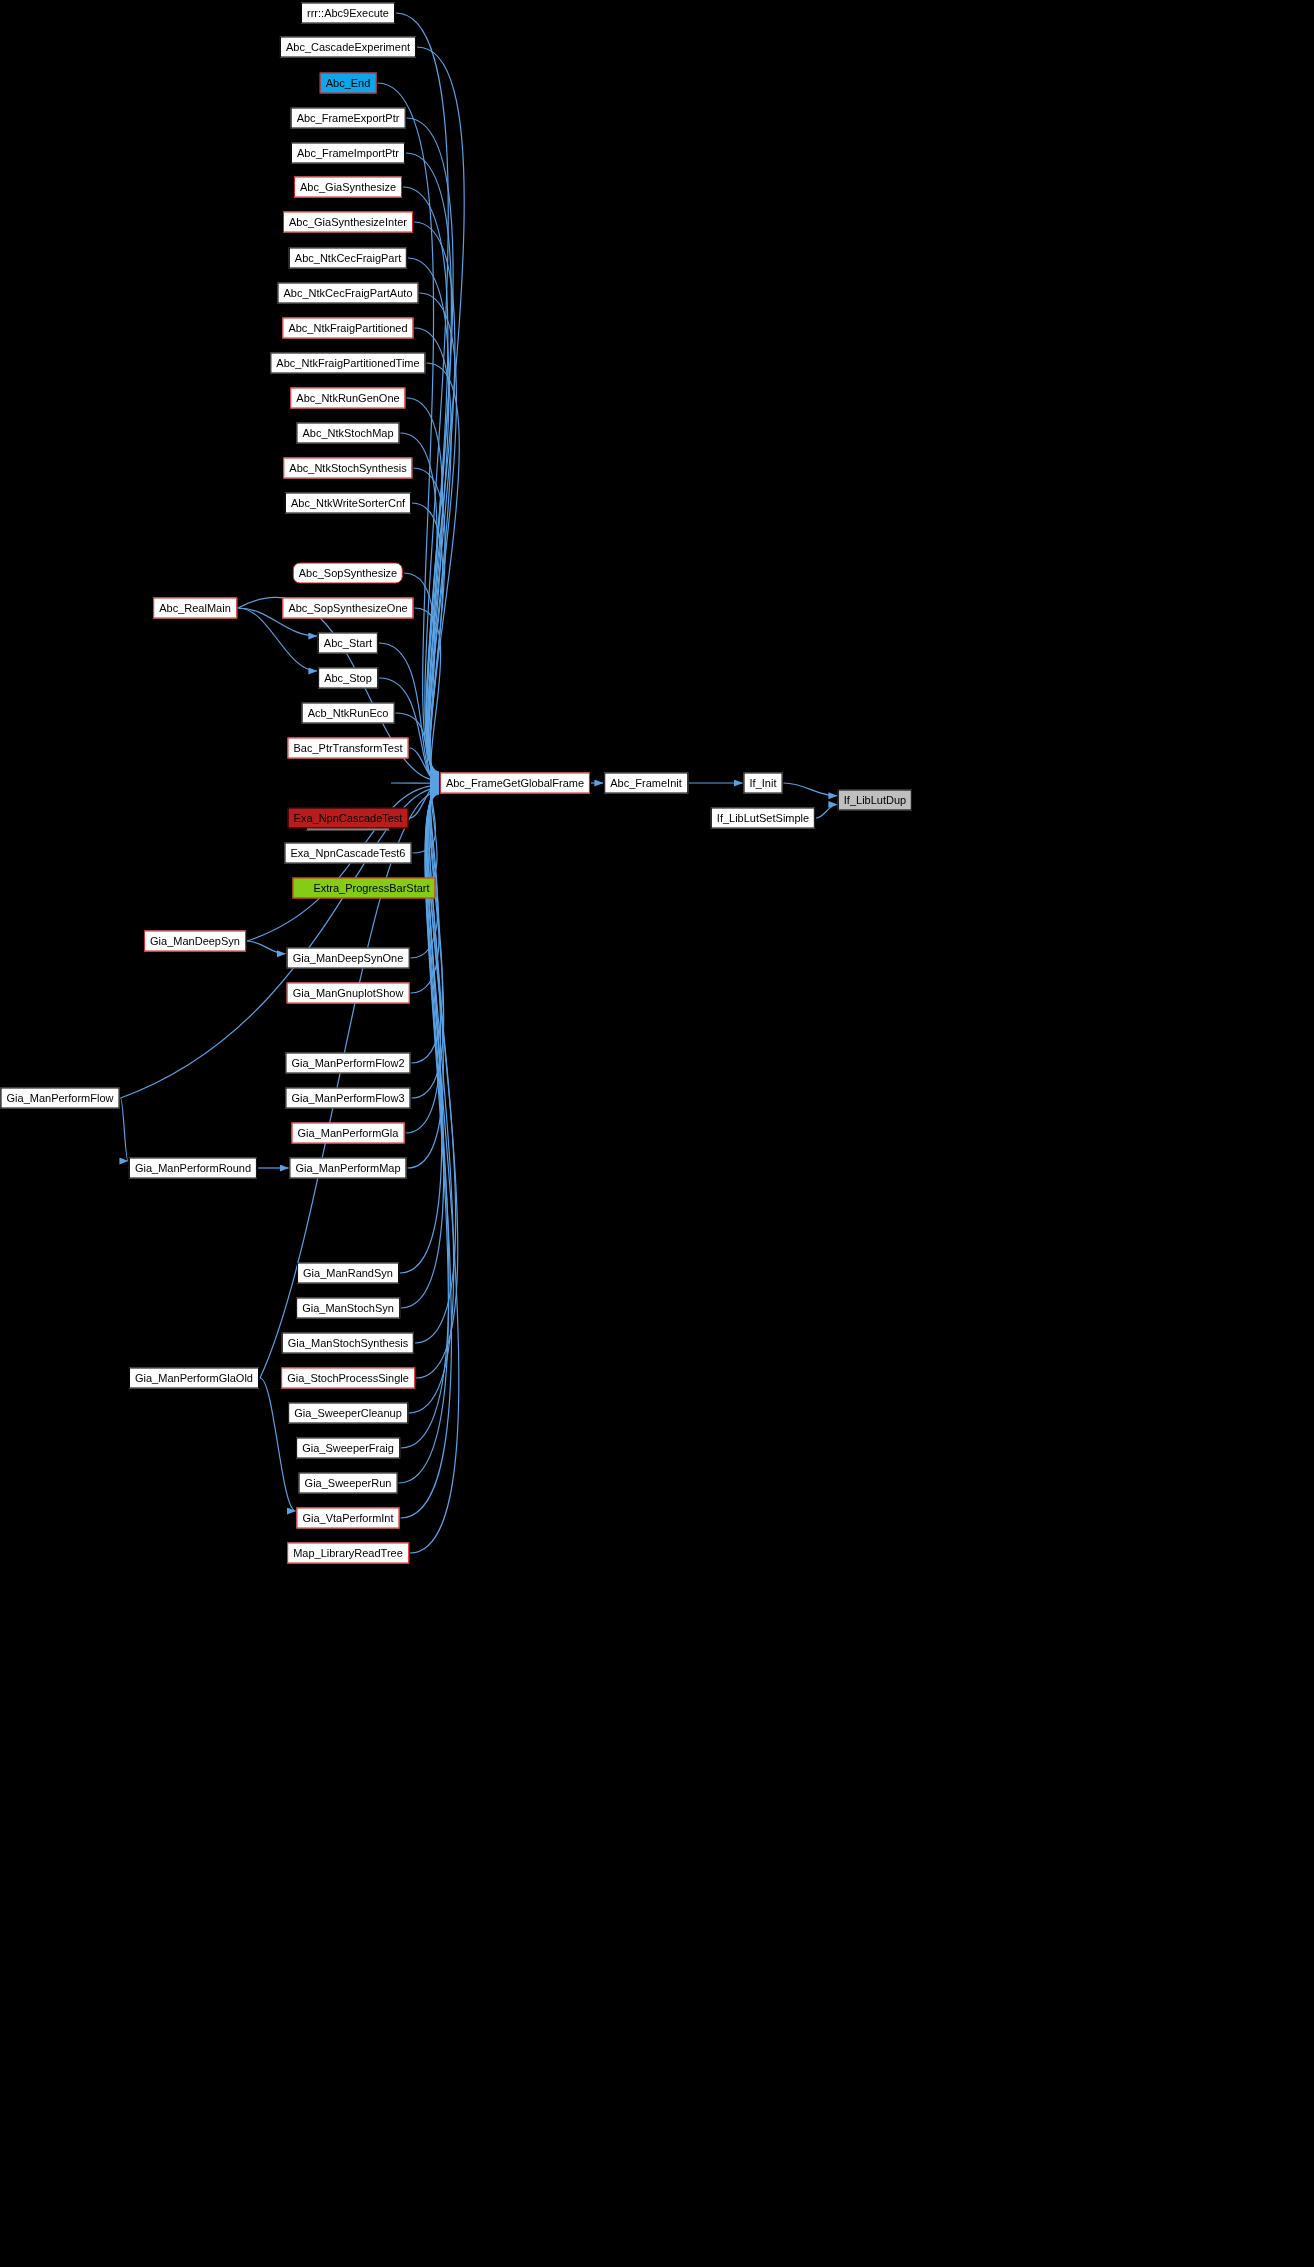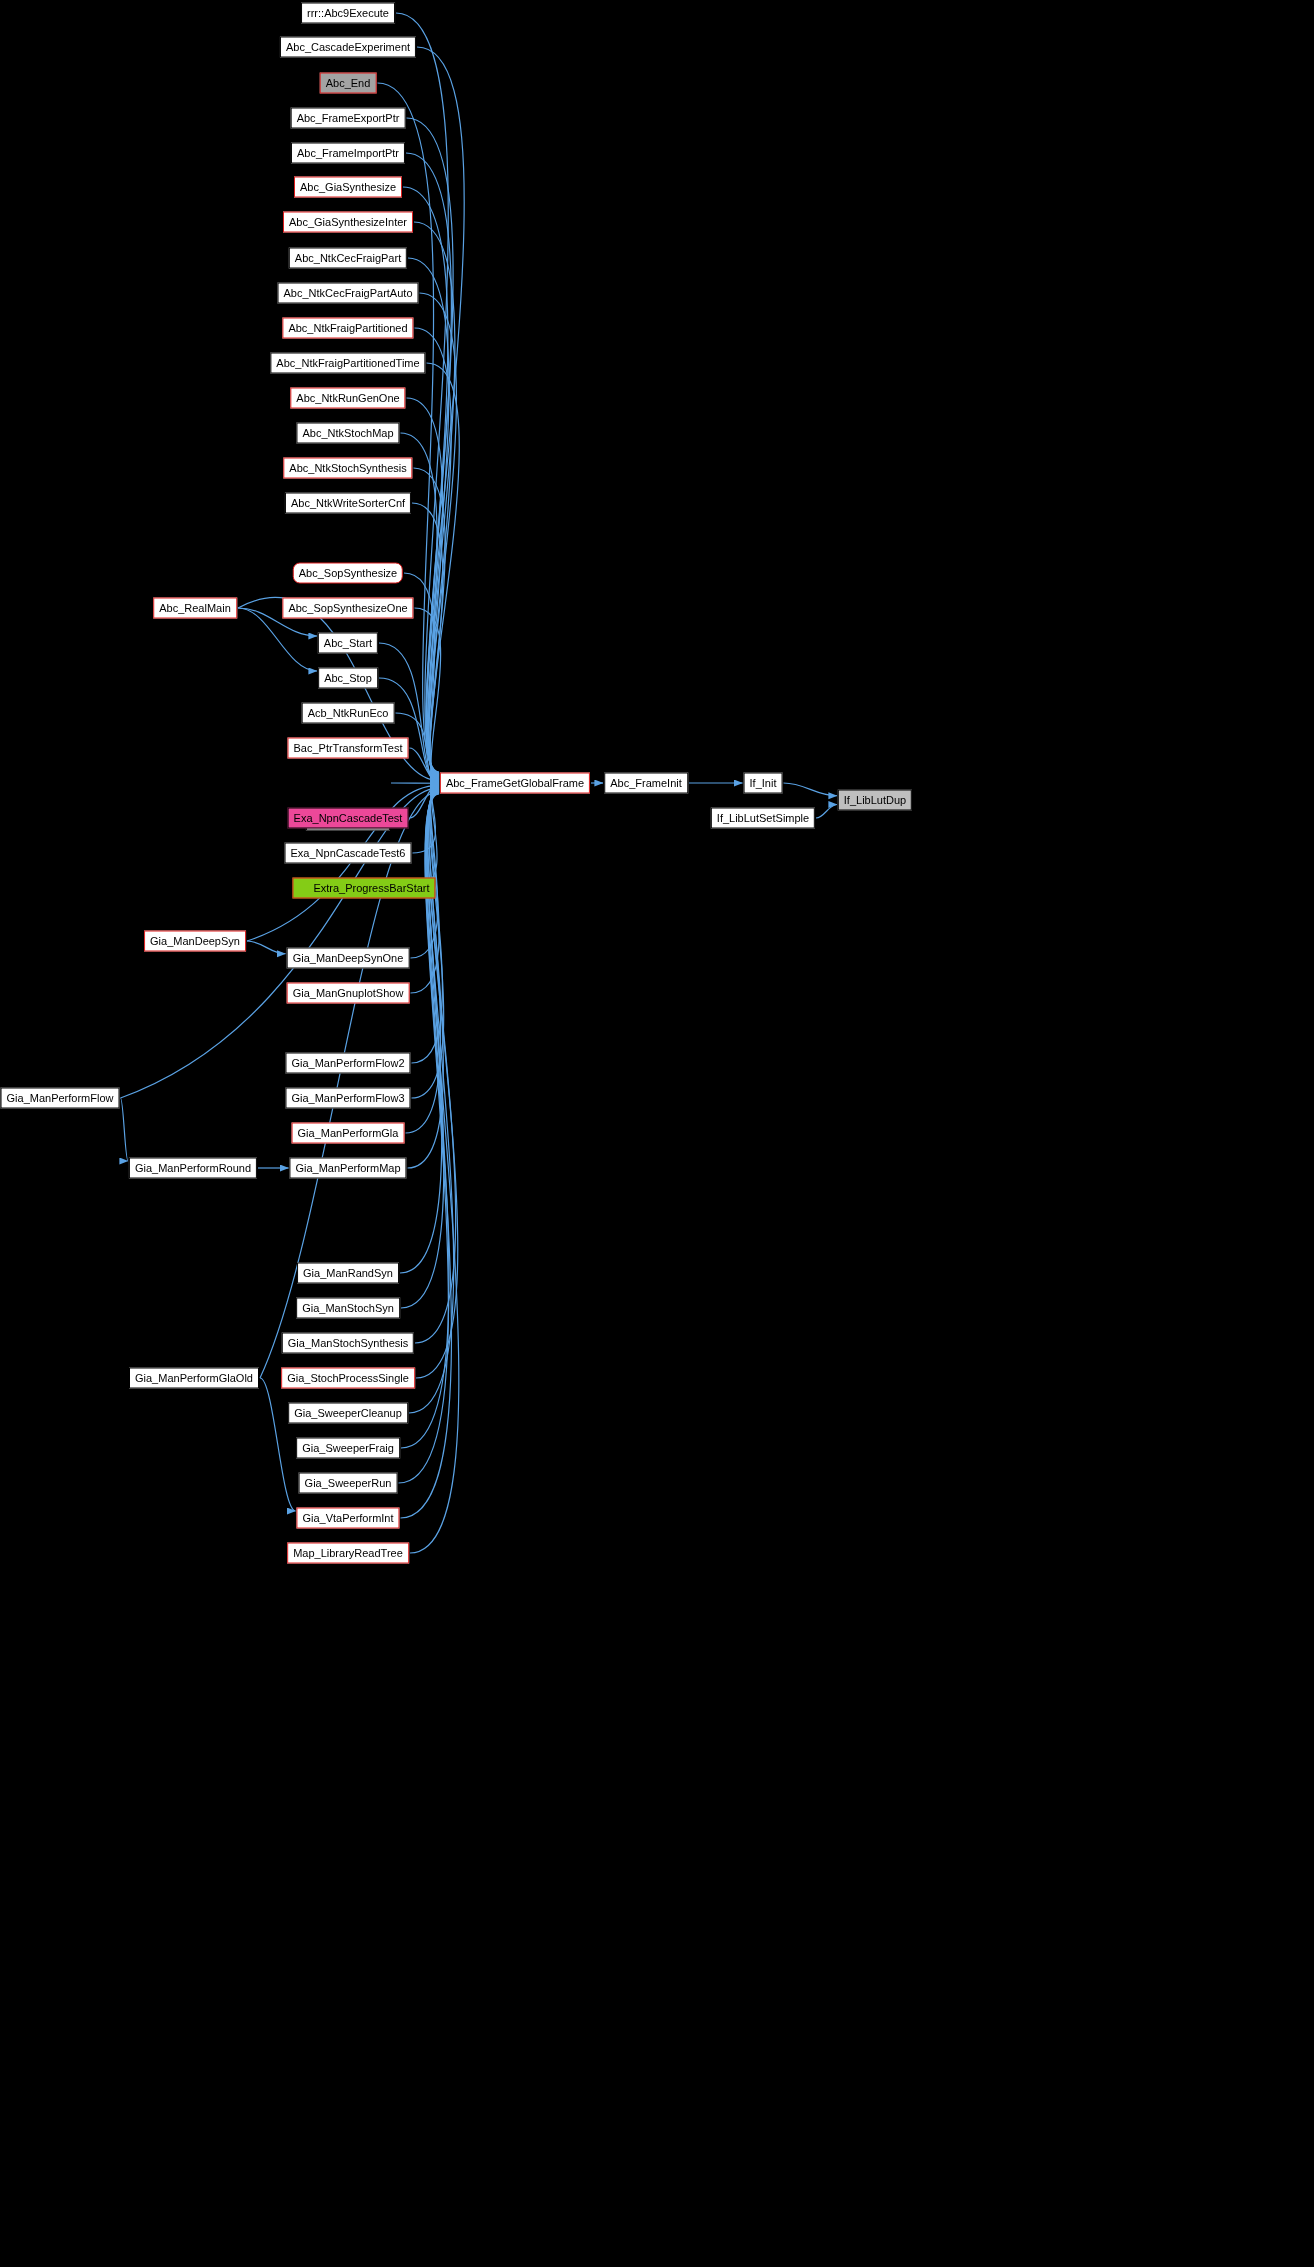--- a/index.html
+++ b/index.html
@@ -84,41 +84,41 @@
       <path d="M120.5,1098 C123.5,1098 125,1161 128,1161" fill="none" stroke="#5aa2e4" stroke-width="1.2" marker-end="url(#arrow)"></path>
       <path d="M258,1168 C270.2,1168 276.3,1168 288.5,1168" fill="none" stroke="#5aa2e4" stroke-width="1.2" marker-end="url(#arrow)"></path>
       <path d="M260,1378 C274.2,1378 281.3,1511 295.5,1511" fill="none" stroke="#5aa2e4" stroke-width="1.2" marker-end="url(#arrow)"></path>
       <path d="M591,783 C595.8,783 598.2,783 603,783" fill="none" stroke="#5aa2e4" stroke-width="1.2" marker-end="url(#arrow)"></path>
       <path d="M689,783 C710.4,783 721.1,783 742.5,783" fill="none" stroke="#5aa2e4" stroke-width="1.2" marker-end="url(#arrow)"></path>
       <path d="M783.5,783 C804.9,783 815.6,795.75 837,795.75" fill="none" stroke="#5aa2e4" stroke-width="1.2" marker-end="url(#arrow)"></path>
       <path d="M816,818 C824.4,818 828.6,804.5 837,804.5" fill="none" stroke="#5aa2e4" stroke-width="1.2" marker-end="url(#arrow)"></path>
     </svg>
 <div class="node" style="left: 348px; top: 13px; border-color: rgb(0, 0, 0); background: rgb(255, 255, 255); color: rgb(0, 0, 0);">rrr::Abc9Execute</div>
     <div class="node" style="left: 348px; top: 47px; border-color: rgb(0, 0, 0); background: rgb(255, 255, 255); color: rgb(0, 0, 0);">Abc_CascadeExperiment</div>
-    <div class="node" style="left: 348px; top: 83px; border-color: rgb(221, 31, 31); background: #a3a3a3; color: rgb(0, 0, 0);">Abc_End</div>
+    <div class="node" style="left: 348px; top: 83px; border-color: rgb(221, 31, 31); background: #0ea5e9; color: rgb(0, 0, 0);">Abc_End</div>
     <div class="node" style="left: 348px; top: 118px; border-color: rgb(0, 0, 0); background: rgb(255, 255, 255); color: rgb(0, 0, 0);">Abc_FrameExportPtr</div>
     <div class="node" style="left: 348px; top: 153px; border-color: rgb(0, 0, 0); background: rgb(255, 255, 255); color: rgb(0, 0, 0);">Abc_FrameImportPtr</div>
     <div class="node" style="left: 348px; top: 187px; border-color: rgb(221, 31, 31); background: rgb(255, 255, 255); color: rgb(0, 0, 0);">Abc_GiaSynthesize</div>
     <div class="node" style="left: 348px; top: 222px; border-color: rgb(221, 31, 31); background: rgb(255, 255, 255); color: rgb(0, 0, 0);">Abc_GiaSynthesizeInter</div>
     <div class="node" style="left: 348px; top: 258px; border-color: rgb(0, 0, 0); background: rgb(255, 255, 255); color: rgb(0, 0, 0);">Abc_NtkCecFraigPart</div>
     <div class="node" style="left: 348px; top: 293px; border-color: rgb(0, 0, 0); background: rgb(255, 255, 255); color: rgb(0, 0, 0);">Abc_NtkCecFraigPartAuto</div>
     <div class="node" style="left: 348px; top: 328px; border-color: rgb(221, 31, 31); background: rgb(255, 255, 255); color: rgb(0, 0, 0);">Abc_NtkFraigPartitioned</div>
     <div class="node" style="left: 348px; top: 363px; border-color: rgb(0, 0, 0); background: rgb(255, 255, 255); color: rgb(0, 0, 0);">Abc_NtkFraigPartitionedTime</div>
     <div class="node" style="left: 348px; top: 398px; border-color: rgb(221, 31, 31); background: rgb(255, 255, 255); color: rgb(0, 0, 0);">Abc_NtkRunGenOne</div>
     <div class="node" style="left: 348px; top: 433px; border-color: rgb(0, 0, 0); background: rgb(255, 255, 255); color: rgb(0, 0, 0);">Abc_NtkStochMap</div>
     <div class="node" style="left: 348px; top: 468px; border-color: rgb(221, 31, 31); background: rgb(255, 255, 255); color: rgb(0, 0, 0);">Abc_NtkStochSynthesis</div>
     <div class="node" style="left: 348px; top: 503px; border-color: rgb(0, 0, 0); background: rgb(255, 255, 255); color: rgb(0, 0, 0);">Abc_NtkWriteSorterCnf</div>
     <div class="node" style="left: 348px; top: 573px; border-color: rgb(221, 31, 31); background: rgb(255, 255, 255); color: rgb(0, 0, 0); border-radius: 7px;">Abc_SopSynthesize</div>
     <div class="node" style="left: 348px; top: 608px; border-color: rgb(221, 31, 31); background: rgb(255, 255, 255); color: rgb(0, 0, 0);">Abc_SopSynthesizeOne</div>
     <div class="node" style="left: 348px; top: 643px; border-color: rgb(0, 0, 0); background: rgb(255, 255, 255); color: rgb(0, 0, 0);">Abc_Start</div>
     <div class="node" style="left: 348px; top: 678px; border-color: rgb(0, 0, 0); background: rgb(255, 255, 255); color: rgb(0, 0, 0);">Abc_Stop</div>
     <div class="node" style="left: 348px; top: 713px; border-color: rgb(0, 0, 0); background: rgb(255, 255, 255); color: rgb(0, 0, 0);">Acb_NtkRunEco</div>
     <div class="node" style="left: 348px; top: 748px; border-color: rgb(221, 31, 31); background: rgb(255, 255, 255); color: rgb(0, 0, 0);">Bac_PtrTransformTest</div>
     <div class="node" style="left: 348px; top: 783px; border-color: rgb(0, 0, 0); background: rgb(255, 255, 255); color: rgb(0, 0, 0); margin-top: 37px;">CmdPrintTable</div>
-    <div class="node" style="left: 348px; top: 818px; border-color: rgb(0, 0, 0); background: #ec4899; color: rgb(0, 0, 0); text-align: center;">Exa_NpnCascadeTest</div>
+    <div class="node" style="left: 348px; top: 818px; border-color: rgb(0, 0, 0); background: #b91c1c; color: rgb(0, 0, 0); text-align: center;">Exa_NpnCascadeTest</div>
     <div class="node" style="left: 348px; top: 853px; border-color: rgb(0, 0, 0); background: rgb(255, 255, 255); color: rgb(0, 0, 0);">Exa_NpnCascadeTest6</div>
     <div class="node" style="left: 364px; top: 888px; border-color: rgb(221, 31, 31); background: #84cc16; color: rgb(0, 0, 0); padding-left: 20px;">Extra_ProgressBarStart</div>
     <div class="node" style="left: 348px; top: 958px; border-color: rgb(0, 0, 0); background: rgb(255, 255, 255); color: rgb(0, 0, 0);">Gia_ManDeepSynOne</div>
     <div class="node" style="left: 348px; top: 993px; border-color: rgb(221, 31, 31); background: rgb(255, 255, 255); color: rgb(0, 0, 0);">Gia_ManGnuplotShow</div>
     <div class="node" style="left: 348px; top: 1063px; border-color: rgb(0, 0, 0); background: rgb(255, 255, 255); color: rgb(0, 0, 0);">Gia_ManPerformFlow2</div>
     <div class="node" style="left: 348px; top: 1098px; border-color: rgb(0, 0, 0); background: rgb(255, 255, 255); color: rgb(0, 0, 0);">Gia_ManPerformFlow3</div>
     <div class="node" style="left: 348px; top: 1133px; border-color: rgb(221, 31, 31); background: rgb(255, 255, 255); color: rgb(0, 0, 0);">Gia_ManPerformGla</div>
     <div class="node" style="left: 348px; top: 1168px; border-color: rgb(0, 0, 0); background: rgb(255, 255, 255); color: rgb(0, 0, 0);">Gia_ManPerformMap</div>
     <div class="node" style="left: 348px; top: 1273px; border-color: rgb(0, 0, 0); background: rgb(255, 255, 255); color: rgb(0, 0, 0);">Gia_ManRandSyn</div>
     <div class="node" style="left: 348px; top: 1308px; border-color: rgb(0, 0, 0); background: rgb(255, 255, 255); color: rgb(0, 0, 0);">Gia_ManStochSyn</div>

